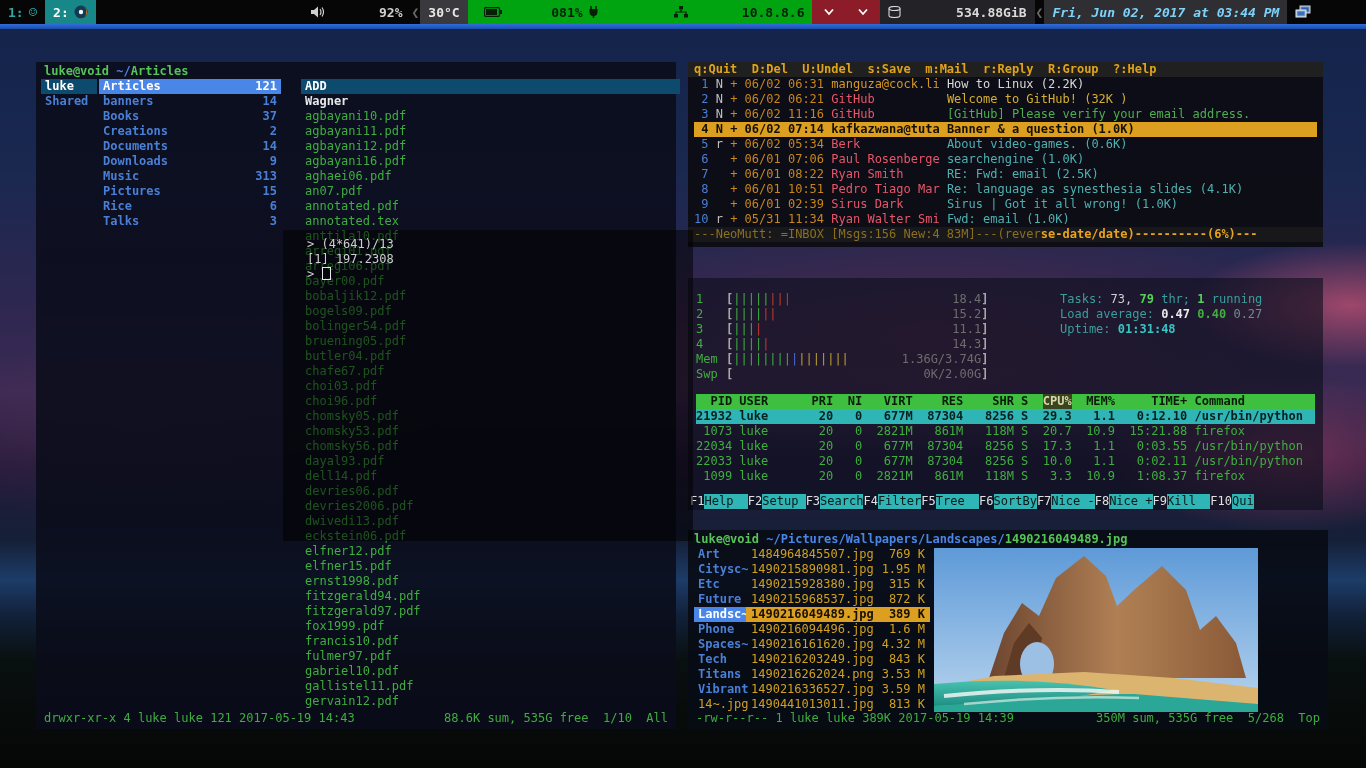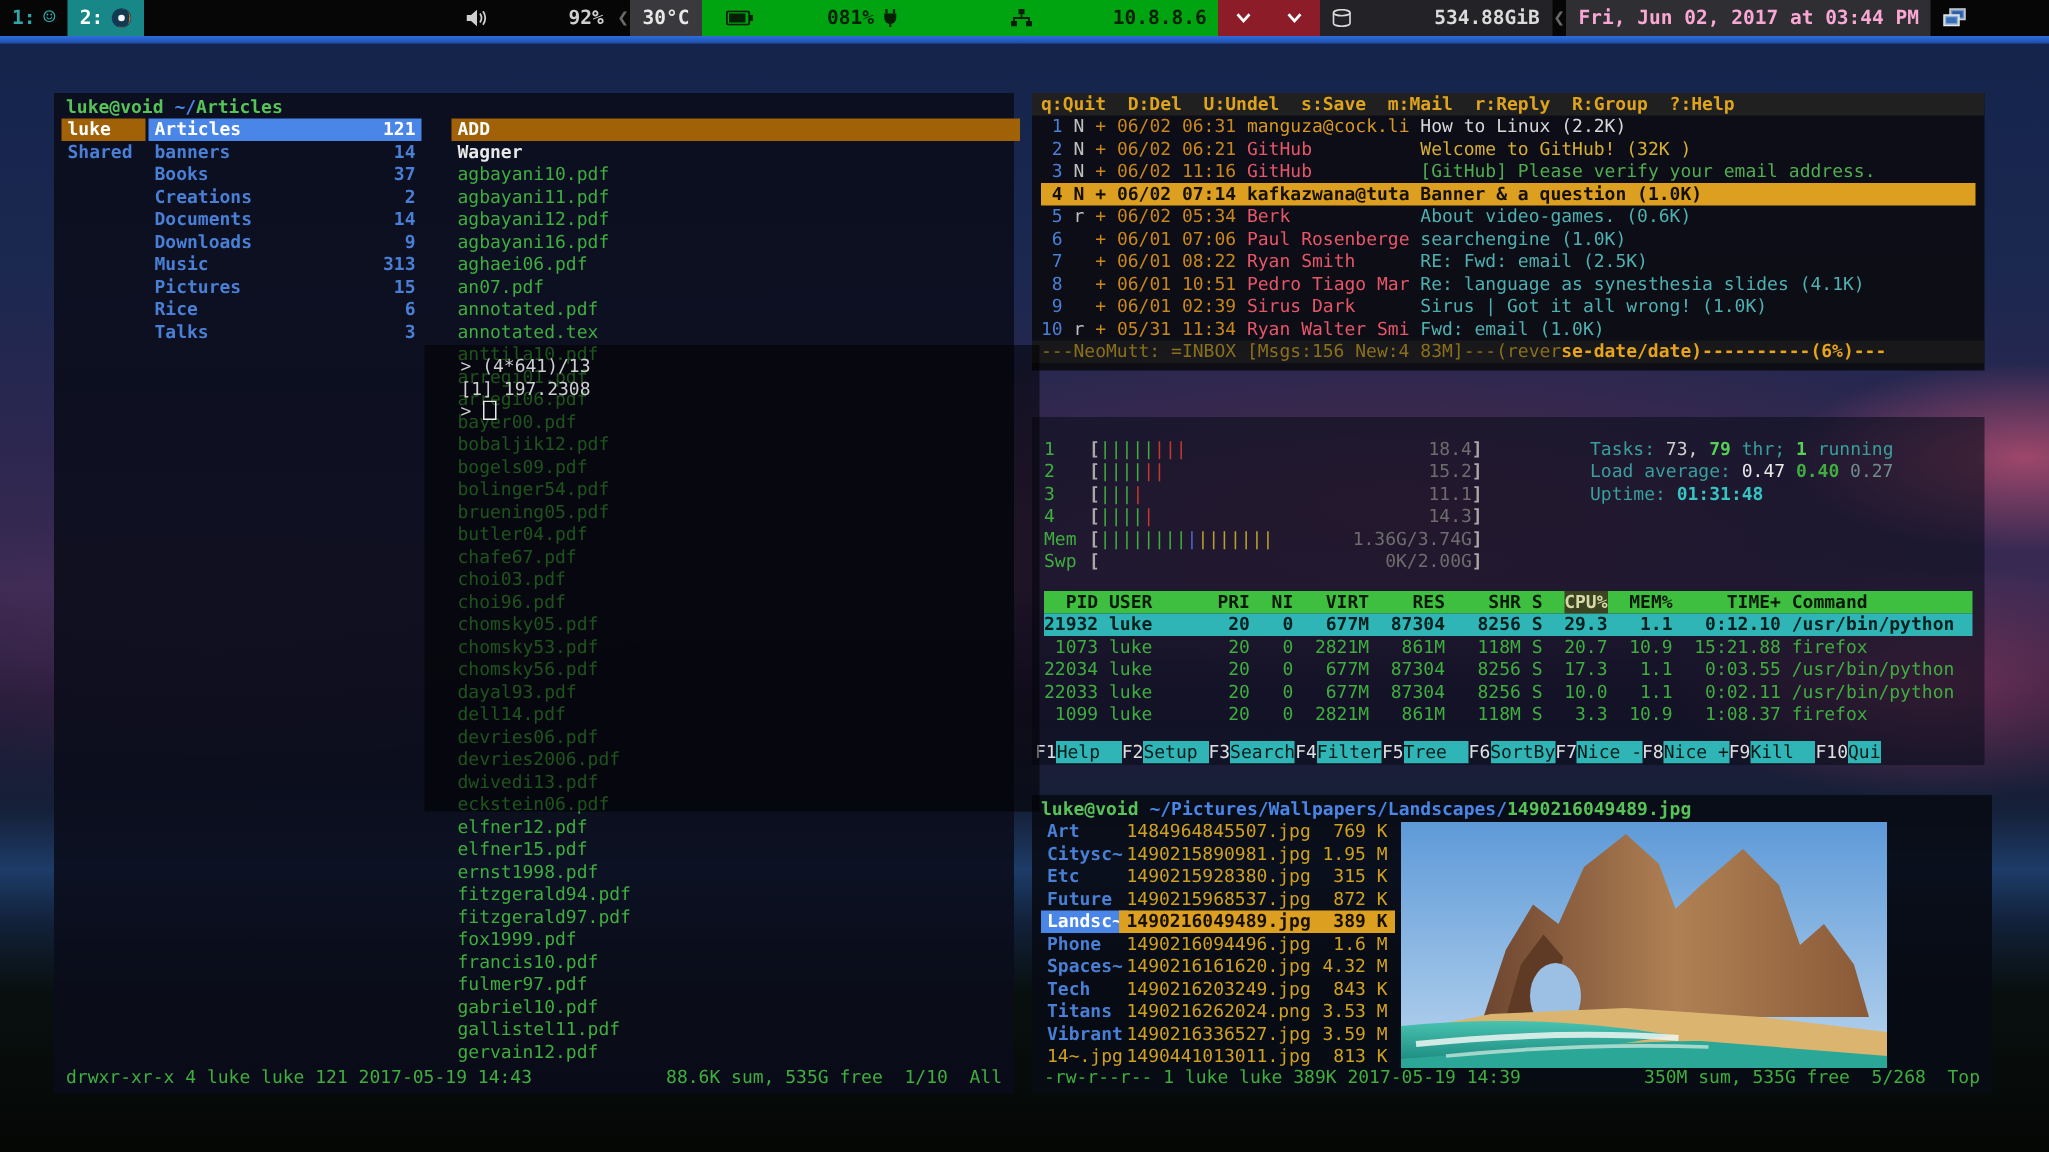--- a/index.html
+++ b/index.html
@@ -22,21 +22,21 @@
   .topbar{position:absolute;left:0;top:0;width:1366px;height:24px;background:#060606;display:flex;justify-content:space-between;align-items:stretch;z-index:9;font-size:13px;font-weight:bold;color:#cfcfcf;}
   .tb-left{display:flex;}
   .tb-right{display:flex;}
   .ws{display:flex;align-items:center;gap:5px;padding:0 8px;color:#2fa7a7;}
   .ws.active{background:#178787;color:#fff;}
   .seg{display:flex;align-items:center;gap:5px;padding:0 8px;white-space:pre;}
   .seg.green{background:#00a410;color:#062006;padding-left:16px;}
   .seg.darkgray{background:#3a3a3e;color:#e8e8e8;}
   .seg.red{background:#8c1c28;color:#fff;width:34px;justify-content:center;}
   .seg.disk{background:#232327;color:#dadada;}
-  .seg.clock{background:#2e2e33;color:#f9a8d4;}
+  .seg.clock{background:#2e2e33;color:#7dd3fc;font-style:italic;}
   .sep{color:#6a6a6a;display:flex;align-items:center;padding:0 1px;font-weight:normal;}
   .smiley{font-size:14px;}
   svg{display:block;}
 
   
   .win{position:absolute;z-index:2;}
   .row{height:15px;white-space:pre;overflow:hidden;}
 
   
   .ranger1{left:36px;top:62px;width:640px;height:667px;background:rgba(10,13,26,.88);padding:2px 8px;}
@@ -45,21 +45,21 @@
   .pathblue{color:#4a86e8;font-weight:bold;}
   .pathcur{color:#57c457;font-weight:bold;}
   .col{position:absolute;top:17px;}
   .col1a{left:5px;width:56px;}
   .col2a{left:63px;width:182px;}
   .col3a{left:253px;width:379px;margin-left:12px;}
   .dirrow{display:flex;justify-content:space-between;padding:0 4px;color:#4a7fd6;font-weight:bold;height:15px;white-space:pre;overflow:hidden;}
   .dirrow.selected{background:#4a86e8;color:#fff;}
   .filerow{padding:0 4px;height:15px;color:#3fae3f;white-space:pre;overflow:hidden;}
   .filerow.isdir{color:#e8e8e8;font-weight:bold;}
-  .filerow.selected{background:#a16207;color:#fff;font-weight:bold;}
+  .filerow.selected{background:#0c4a6e;color:#fff;font-weight:bold;}
   .rstatus{position:absolute;left:8px;right:8px;bottom:3px;display:flex;justify-content:space-between;color:#3fae3f;white-space:pre;}
 
   
   .calc{left:283px;top:230px;width:410px;height:311px;background:rgba(0,0,0,.52);z-index:4;padding:7px 24px;color:#cfcfcf;}
   .cursor{display:inline-block;width:9px;height:13px;border:1.5px solid #e8e8e8;vertical-align:-2px;margin-left:1px;}
 
   
   .mutt{left:688px;top:62px;width:635px;height:185px;background:rgba(12,12,18,.93);padding:0 6px;}
   .helpbar{height:15px;background:#202020;color:#e0a41c;font-weight:bold;white-space:pre;margin:0 -6px;padding:0 6px;}
   .mrow{height:15px;white-space:pre;overflow:hidden;}
@@ -87,21 +87,21 @@
   .ticksbox{width:248px;display:flex;justify-content:space-between;overflow:hidden;}
   .tick-green{color:#3fae3f;}
   .tick-red{color:#c03a30;}
   .tick-blue{color:#4a6ad0;}
   .tick-yellow{color:#b8a030;}
   .mval{color:#6d6d6d;}
   .htinfo{position:absolute;left:372px;top:14px;}
   .htinfo .row{height:15px;}
   .ht-label{color:#3a9e9e;}
   .ht-white{color:#cfcfcf;}
-  .ht-whitebold{color:#e8e8e8;font-weight:normal;text-align:right;}
+  .ht-whitebold{color:#e8e8e8;font-weight:bold;text-align:right;}
   .ht-green{color:#3fae3f;font-weight:bold;}
   .ht-greenbold{color:#58d058;font-weight:bold;}
   .ht-dim{color:#6d8d8d;}
   .ht-cyanbold{color:#35c5c5;font-weight:bold;}
   .pheader{margin-top:12px;height:15px;background:#3fbf3f;color:#0a1a0a;white-space:pre;font-weight:bold;display:flex;}
   .psort{background:#3a4420;color:#d8d8a8;}
   .prow{height:15px;white-space:pre;color:#3fae3f;overflow:hidden;}
   .prow.selected{background:#2fb5b5;color:#06201f;font-weight:bold;}
   .fbar{position:absolute;left:0;bottom:1px;right:0;height:15px;display:flex;white-space:pre;padding-left:2px;overflow:hidden;}
   .fk{color:#e0e0e0;}

